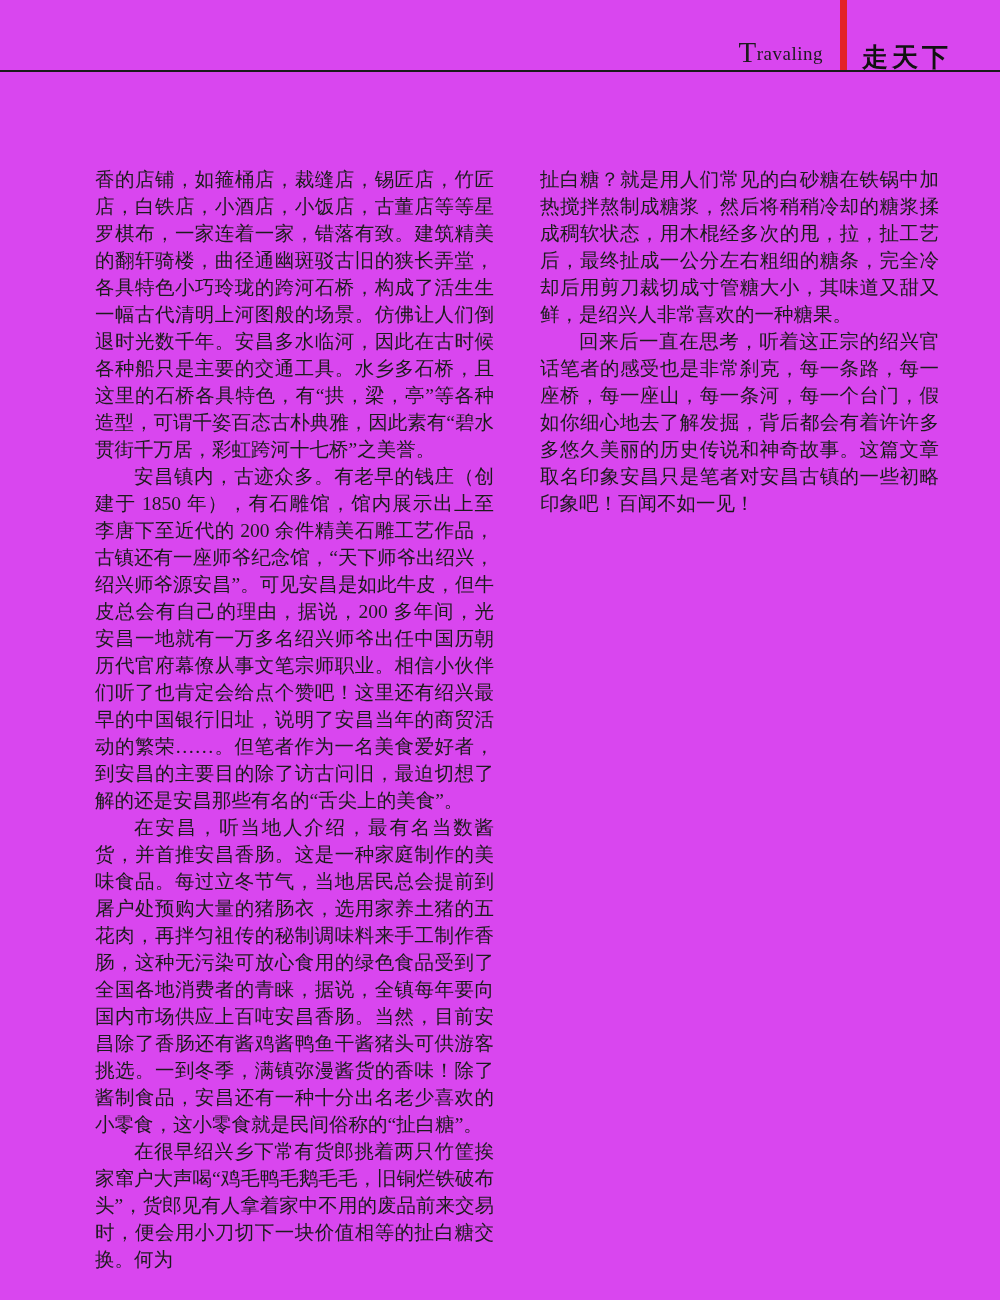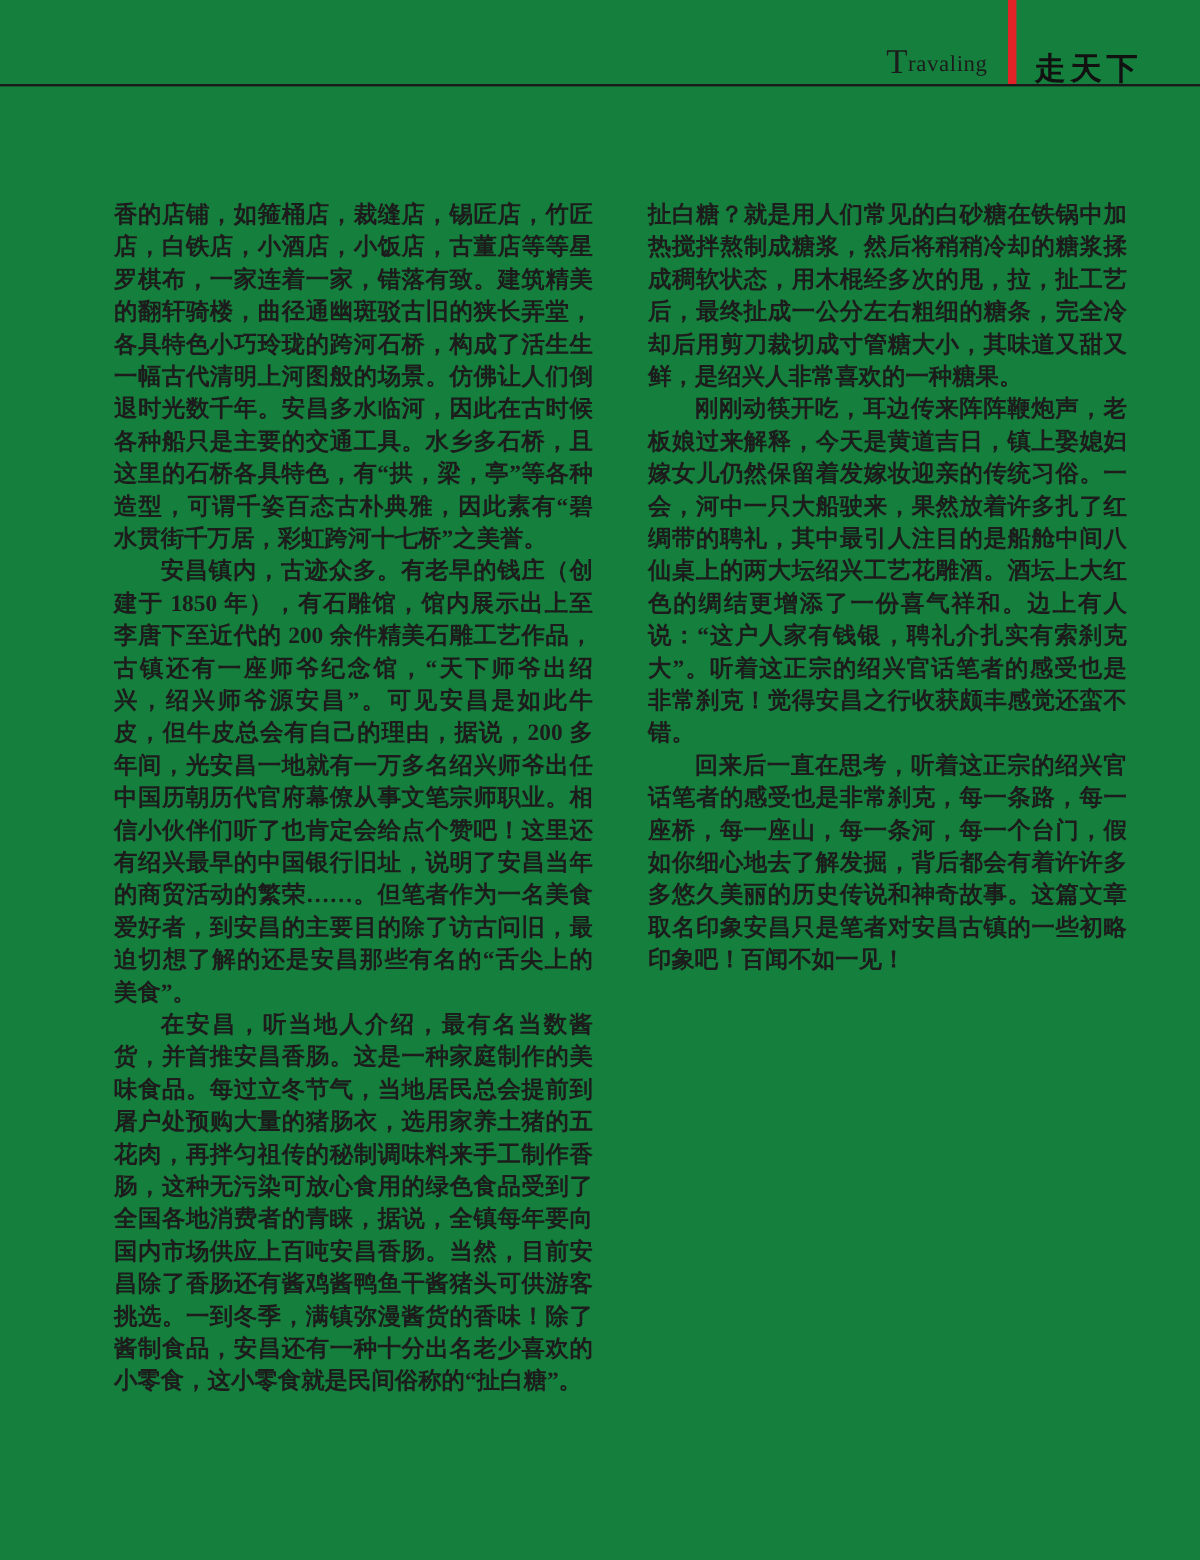--- a/index.html
+++ b/index.html
@@ -1,20 +1,20 @@
 <!DOCTYPE html>
 <html><head>
 <meta charset="utf-8">
 <style>
   html, body { margin: 0; padding: 0; background: #ffffff; }
   .page {
     position: relative;
     width: 1000px;
     height: 1300px;
-    background: #15803d;
+    background: #d946ef;
     font-family: "Liberation Serif", "DejaVu Serif", serif;
     color: #1c1c1c;
     overflow: hidden;
   }
 
   
   .header-en {
     position: absolute;
     top: 36px;
     right: 177px; 
@@ -60,21 +60,20 @@
   
   .col {
     position: absolute;
     top: 166px;
     width: 399px;
     font-size: 19.5px;
     line-height: 27px;
     text-align: justify;
     text-justify: inter-ideograph;
     color: #1c1c1c;
-    font-weight: bold;
   }
   .col-left  { left: 95px; }
   .col-right { left: 540px; }
   .col p { margin: 0; padding: 0; }
   .col p.indent { text-indent: 2em; }
 
   
   .page-number {
     position: absolute;
     top: 1243px;
@@ -93,23 +92,23 @@
     <span class="initial">T</span><span>ravaling</span>
   </div>
   <div class="accent-bar"></div>
   <div class="header-cn">走天下</div>
   <div class="header-rule"></div>
 
   <div class="col col-left">
     <p>香的店铺，如箍桶店，裁缝店，锡匠店，竹匠店，白铁店，小酒店，小饭店，古董店等等星罗棋布，一家连着一家，错落有致。建筑精美的翻轩骑楼，曲径通幽斑驳古旧的狭长弄堂，各具特色小巧玲珑的跨河石桥，构成了活生生一幅古代清明上河图般的场景。仿佛让人们倒退时光数千年。安昌多水临河，因此在古时候各种船只是主要的交通工具。水乡多石桥，且这里的石桥各具特色，有“拱，梁，亭”等各种造型，可谓千姿百态古朴典雅，因此素有“碧水贯街千万居，彩虹跨河十七桥”之美誉。</p>
     <p class="indent">安昌镇内，古迹众多。有老早的钱庄（创建于 1850 年），有石雕馆，馆内展示出上至李唐下至近代的 200 余件精美石雕工艺作品，古镇还有一座师爷纪念馆，“天下师爷出绍兴，绍兴师爷源安昌”。可见安昌是如此牛皮，但牛皮总会有自己的理由，据说，200 多年间，光安昌一地就有一万多名绍兴师爷出任中国历朝历代官府幕僚从事文笔宗师职业。相信小伙伴们听了也肯定会给点个赞吧！这里还有绍兴最早的中国银行旧址，说明了安昌当年的商贸活动的繁荣……。但笔者作为一名美食爱好者，到安昌的主要目的除了访古问旧，最迫切想了解的还是安昌那些有名的“舌尖上的美食”。</p>
     <p class="indent">在安昌，听当地人介绍，最有名当数酱货，并首推安昌香肠。这是一种家庭制作的美味食品。每过立冬节气，当地居民总会提前到屠户处预购大量的猪肠衣，选用家养土猪的五花肉，再拌匀祖传的秘制调味料来手工制作香肠，这种无污染可放心食用的绿色食品受到了全国各地消费者的青睐，据说，全镇每年要向国内市场供应上百吨安昌香肠。当然，目前安昌除了香肠还有酱鸡酱鸭鱼干酱猪头可供游客挑选。一到冬季，满镇弥漫酱货的香味！除了酱制食品，安昌还有一种十分出名老少喜欢的小零食，这小零食就是民间俗称的“扯白糖”。</p>
+    <p class="indent">在很早绍兴乡下常有货郎挑着两只竹筐挨家窜户大声喝“鸡毛鸭毛鹅毛毛，旧铜烂铁破布头”，货郎见有人拿着家中不用的废品前来交易时，便会用小刀切下一块价值相等的扯白糖交换。何为</p>
   </div>
 
   <div class="col col-right">
     <p>扯白糖？就是用人们常见的白砂糖在铁锅中加热搅拌熬制成糖浆，然后将稍稍冷却的糖浆揉成稠软状态，用木棍经多次的甩，拉，扯工艺后，最终扯成一公分左右粗细的糖条，完全冷却后用剪刀裁切成寸管糖大小，其味道又甜又鲜，是绍兴人非常喜欢的一种糖果。</p>
-    <p class="indent">刚刚动筷开吃，耳边传来阵阵鞭炮声，老板娘过来解释，今天是黄道吉日，镇上娶媳妇嫁女儿仍然保留着发嫁妆迎亲的传统习俗。一会，河中一只大船驶来，果然放着许多扎了红绸带的聘礼，其中最引人注目的是船舱中间八仙桌上的两大坛绍兴工艺花雕酒。酒坛上大红色的绸结更增添了一份喜气祥和。边上有人说：“这户人家有钱银，聘礼介扎实有索刹克大”。听着这正宗的绍兴官话笔者的感受也是非常刹克！觉得安昌之行收获颇丰感觉还蛮不错。</p>
     <p class="indent">回来后一直在思考，听着这正宗的绍兴官话笔者的感受也是非常刹克，每一条路，每一座桥，每一座山，每一条河，每一个台门，假如你细心地去了解发掘，背后都会有着许许多多悠久美丽的历史传说和神奇故事。这篇文章取名印象安昌只是笔者对安昌古镇的一些初略印象吧！百闻不如一见！</p>
   </div>
 
   <div class="page-number">51</div>
 
 </div>
 
 </body></html>

